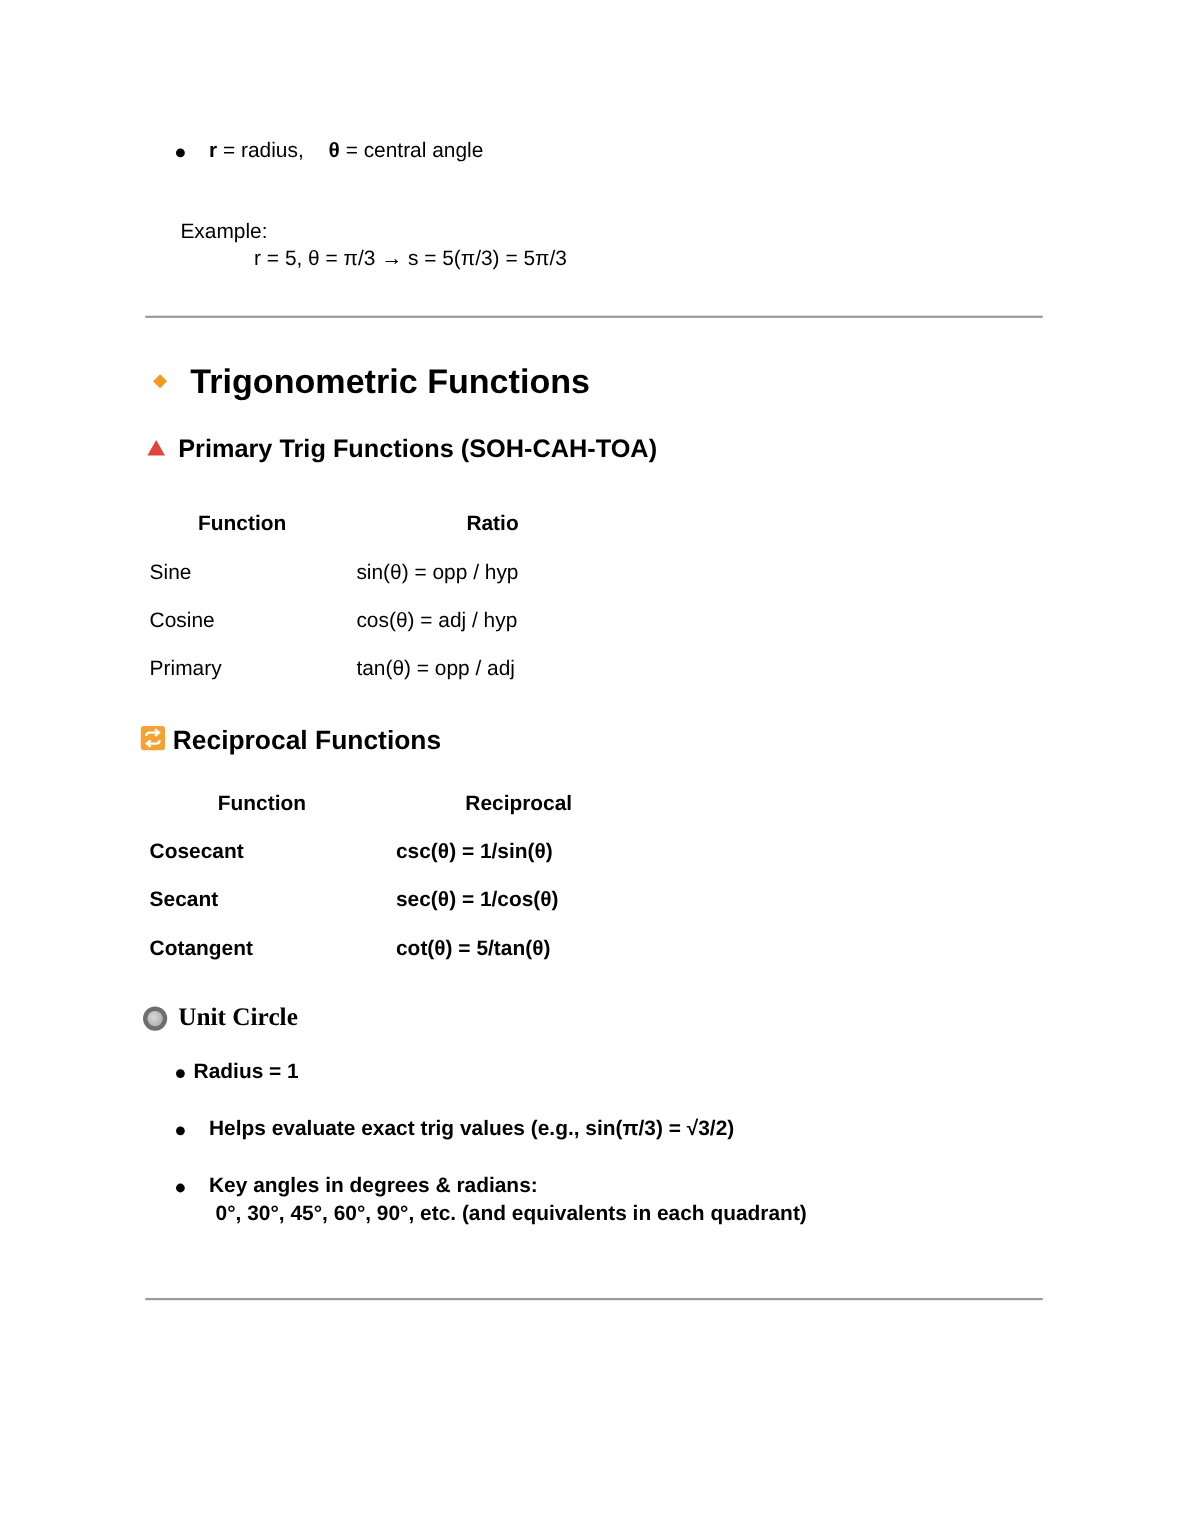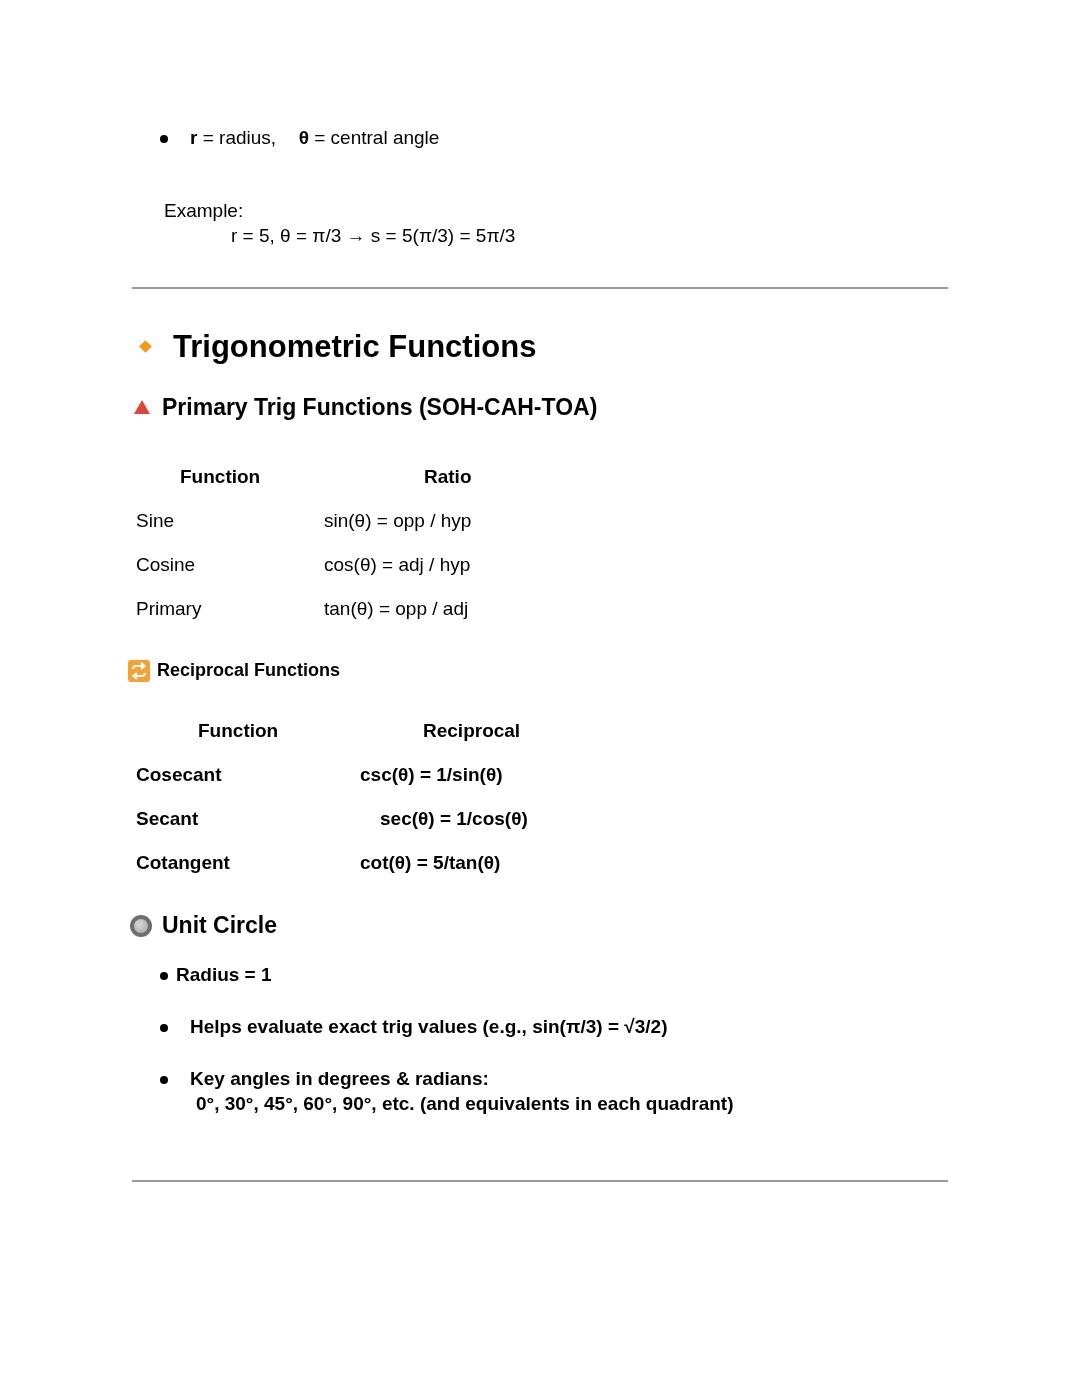--- a/index.html
+++ b/index.html
@@ -13,21 +13,21 @@
       background: #000;
     }
     .t19 { font-size: 19px; text-align: center; }
     .b { font-weight: bold; }
     .divider {
       position: absolute; left: 132px; width: 816px; height: 2px;
       background: #9a9a9a;
     }
     .h1 { font-size: 31px; font-weight: bold; }
     .h2 { font-size: 23px; font-weight: bold; }
-    .h3 { font-size: 18px; font-weight: bold; }
+    .h3 { font-size: 24px; font-weight: bold; }
     .diamond {
       position: absolute; width: 9px; height: 9px; background: #f29b1d;
       transform: rotate(45deg);
     }
     .triangle {
       position: absolute; width: 0; height: 0;
       border-left: 8px solid transparent; border-right: 8px solid transparent;
       border-bottom: 14px solid #e0453c;
     }
     .recip-icon {
@@ -97,30 +97,30 @@
 <div>
   <div class="abs t19 b" style="left:198px; top:720px;">Function</div>
   <div class="abs t19 b" style="left:423px; top:720px;">Reciprocal</div>
 
   <div>
     <div class="abs t19 b" style="left:136px; top:764px;">Cosecant</div>
     <div class="abs t19 b" style="left:360px; top:764px;">csc(θ) = 1/sin(θ)</div>
   </div>
   <div>
     <div class="abs t19 b" style="left:136px; top:808px;">Secant</div>
-    <div class="abs t19 b" style="left:380px; top:808px;">sec(θ) = 1/cos(θ)</div>
+    <div class="abs t19 b" style="left:360px; top:808px;">sec(θ) = 1/cos(θ)</div>
   </div>
   <div>
     <div class="abs t19 b" style="left:136px; top:852px;">Cotangent</div>
     <div class="abs t19 b" style="left:360px; top:852px;">cot(θ) = 5/tan(θ)</div>
   </div>
 </div>
 
 <span class="radio-icon" style="left:130px; top:915px;"></span>
-<div class="abs h2" style="left:162px; top:912px;">Unit Circle</div>
+<div class="abs h2" style="left:162px; top:912px;font-family:Liberation Serif, serif;">Unit Circle</div>
 
 <div>
   <div>
     <span class="bullet-dot" style="left:160px; top:972px;"></span>
     <div class="abs t19 b" style="left:176px; top:964px;">Radius = 1</div>
   </div>
   <div>
     <span class="bullet-dot" style="left:160px; top:1024px;"></span>
     <div class="abs t19 b" style="left:190px; top:1016px;">Helps evaluate exact trig values (e.g., sin(π/3) = √3/2)</div>
   </div>

